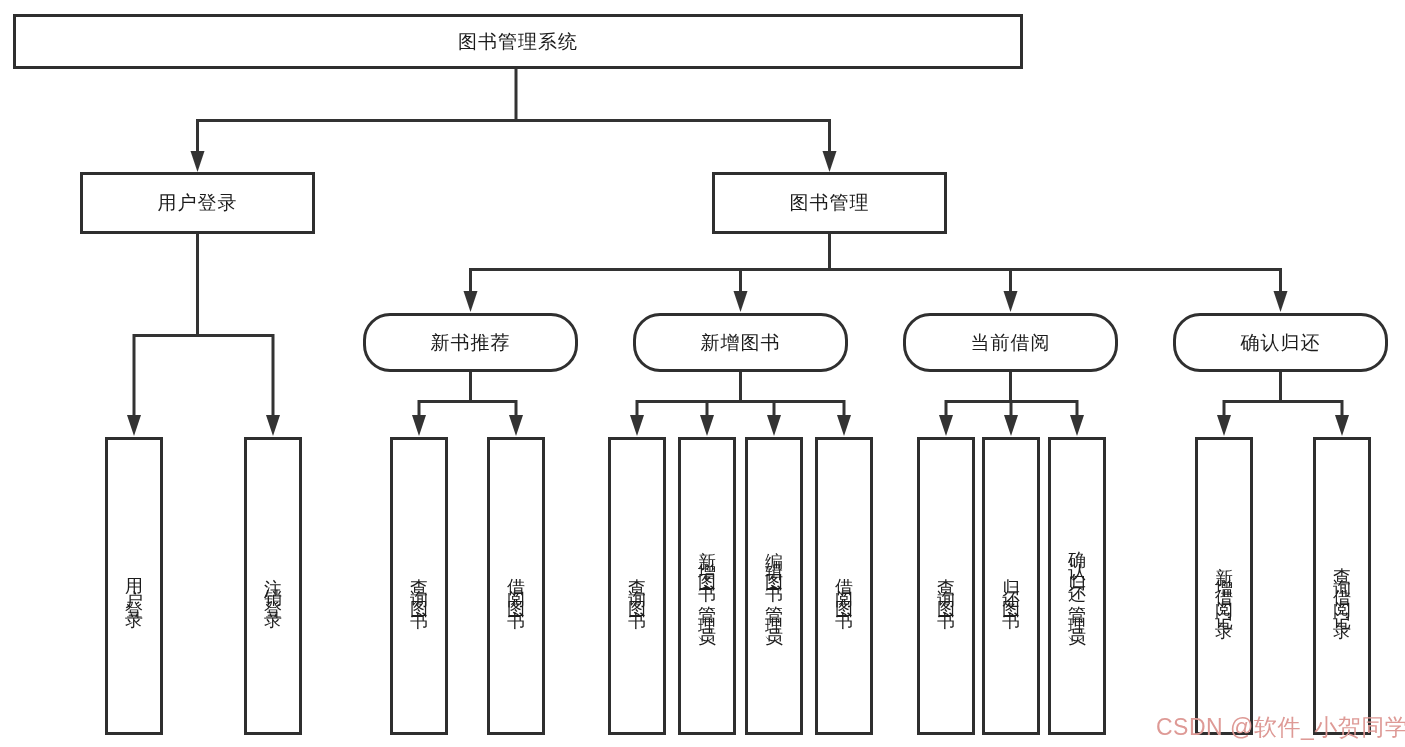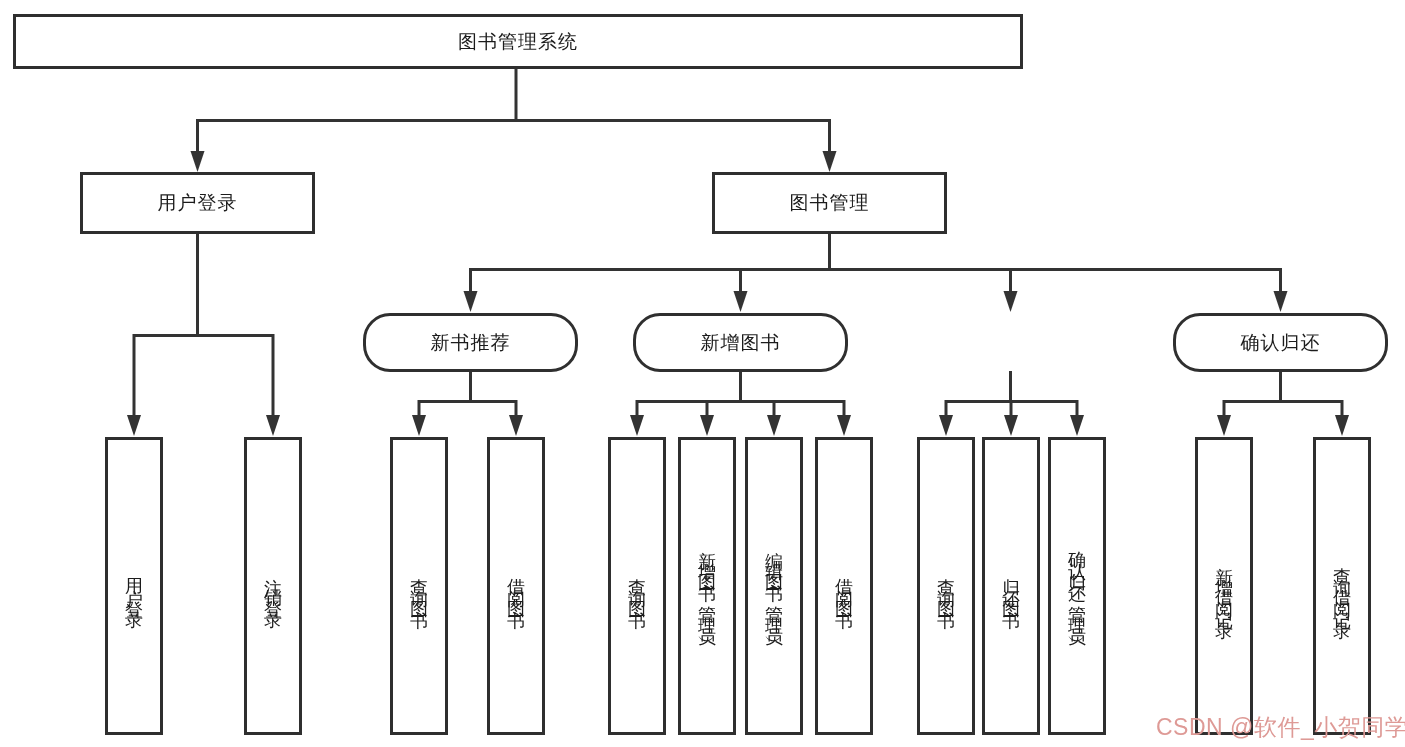--- a/index.html
+++ b/index.html
@@ -127,20 +127,23 @@
   <div class="box lvl1" style="left:712px">
     <span class="hlabel">图书管理</span>
   </div>
 
   <div class="box lvl2" style="left:363px">
     <span class="hlabel">新书推荐</span>
   </div>
   <div class="box lvl2" style="left:633px">
     <span class="hlabel">新增图书</span>
   </div>
+  <div class="box lvl2" style="left:903px">
+    <span class="hlabel">当前借阅</span>
+  </div>
   <div class="box lvl2" style="left:1173px">
     <span class="hlabel">确认归还</span>
   </div>
 
   <div class="box leaf" style="left:105px">
     <span class="vlabel">用户登录</span>
   </div>
   <div class="box leaf" style="left:244px">
     <span class="vlabel">注销登录</span>
   </div>

